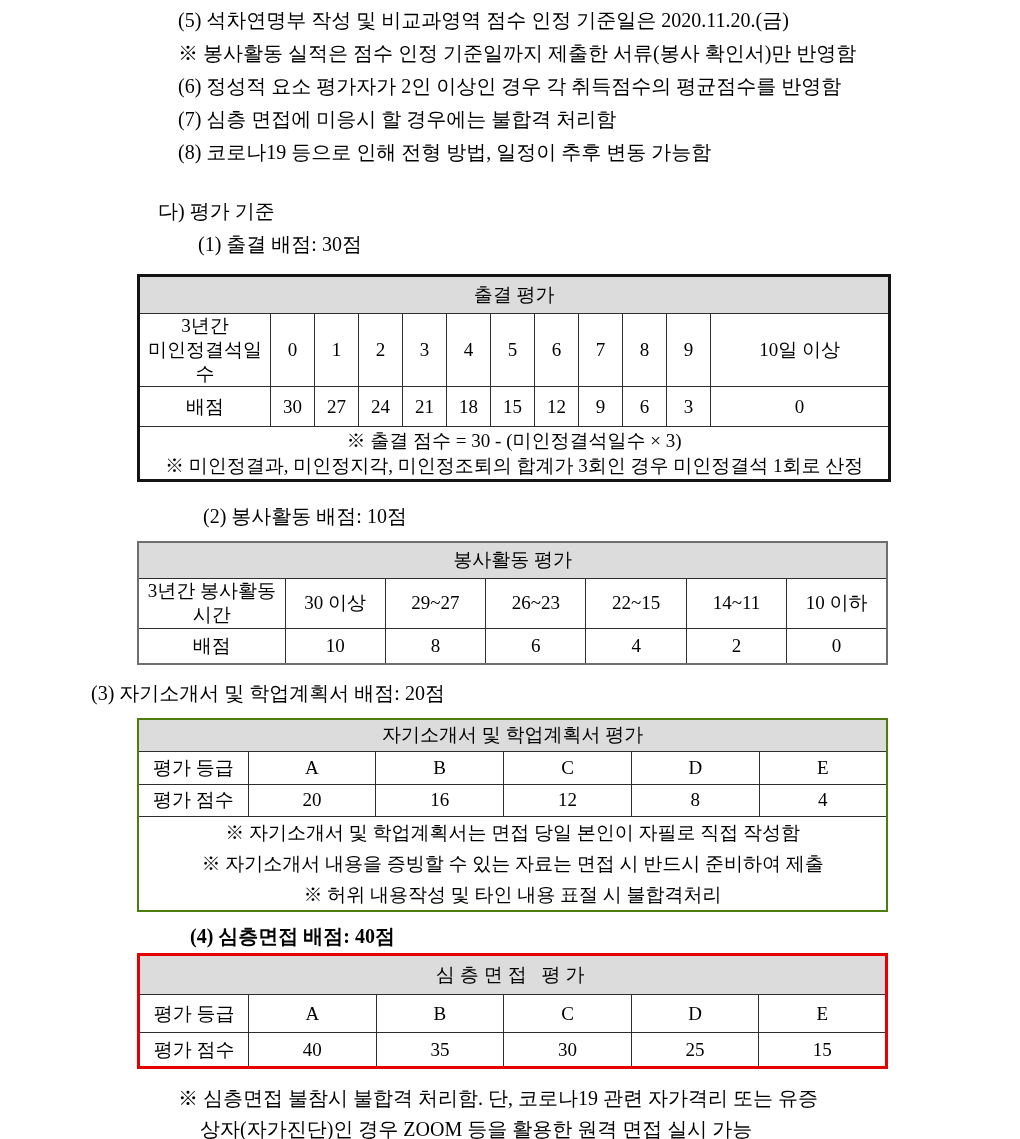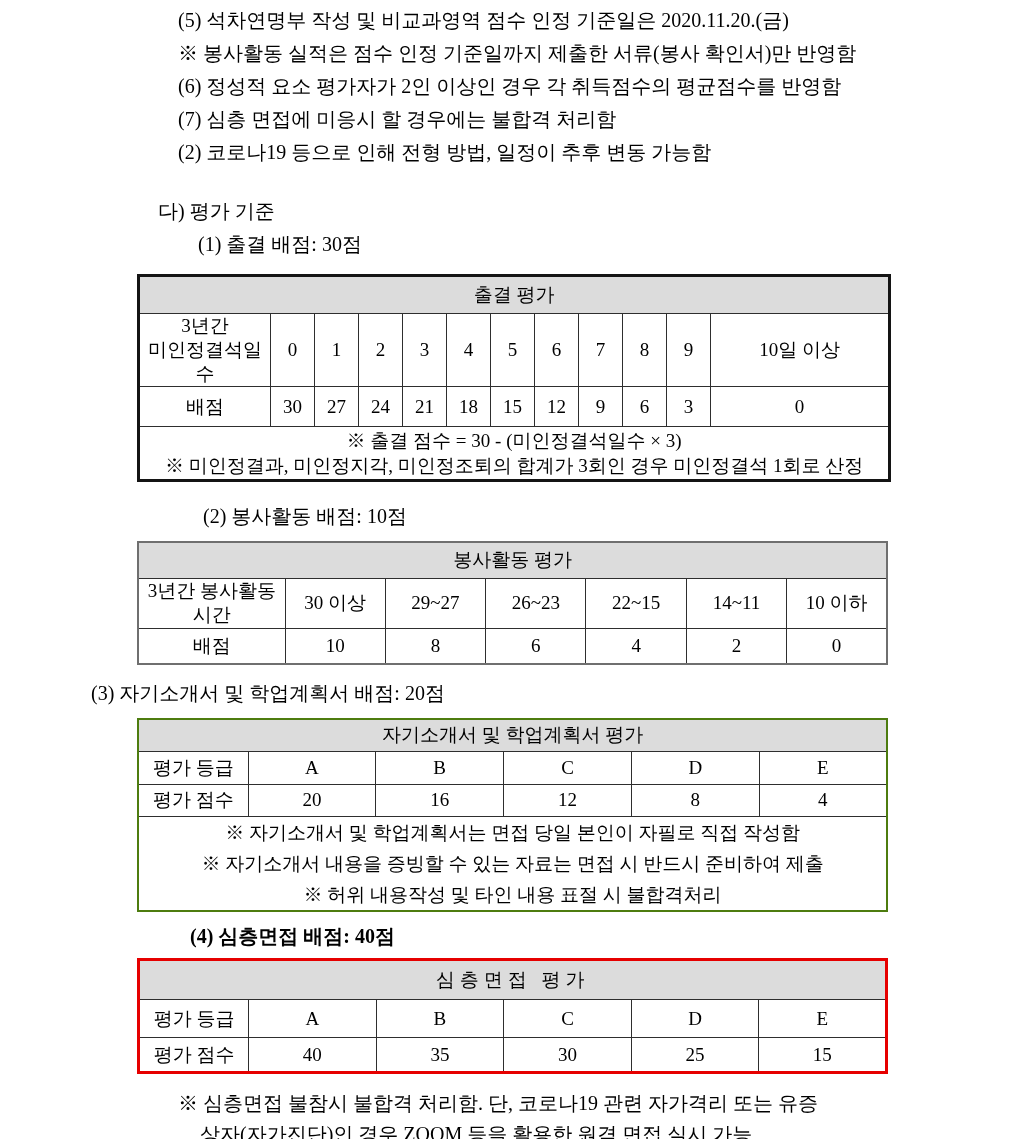--- a/index.html
+++ b/index.html
@@ -63,42 +63,42 @@
   .t2 .r1 { height: 50px; }
   .t2 .r2 { height: 36px; }
 
   .t3 { margin-top: 8px; border: 2px solid #4d7c0f; }
   .t3 .title-row { height: 32px; }
   .t3 .r1 { height: 33px; }
   .t3 .r2 { height: 32px; }
   .t3 .notes-row { height: 95px; }
   .t3 td.notes div { line-height: 31px; }
 
-  .t4 { margin-top: 5px; border: 3px solid var(--highlight, #e60000); }
+  .t4 { border: 3px solid var(--highlight, #e60000); }
   .t4 .title-row { height: 40px; }
   .t4 .r1 { height: 38px; }
   .t4 .r2 { height: 35px; }
   .t4 td.title { letter-spacing: 5px; }
 
   
   .footer { margin: 14px 0 0 178px; }
   .footer p { line-height: 31px; white-space: nowrap; }
   .footer .fl2 { margin-left: 22px; }
 </style>
 </head>
 <body>
 
 <div class="doc">
 
   <div class="top-notes">
     <p class="tn">(5) 석차연명부 작성 및 비교과영역 점수 인정 기준일은 2020.11.20.(금)</p>
     <p class="tn">※ 봉사활동 실적은 점수 인정 기준일까지 제출한 서류(봉사 확인서)만 반영함</p>
     <p class="tn">(6) 정성적 요소 평가자가 2인 이상인 경우 각 취득점수의 평균점수를 반영함</p>
     <p class="tn">(7) 심층 면접에 미응시 할 경우에는 불합격 처리함</p>
-    <p class="tn">(2) 코로나19 등으로 인해 전형 방법, 일정이 추후 변동 가능함</p>
+    <p class="tn">(8) 코로나19 등으로 인해 전형 방법, 일정이 추후 변동 가능함</p>
   </div>
 
   <p class="h-da">다) 평가 기준</p>
 
   <p class="h-sub h1">(1) 출결 배점: 30점</p>
 
   <table class="tbl t1">
     <colgroup>
       <col style="width:132px">
       <col style="width:44px">

